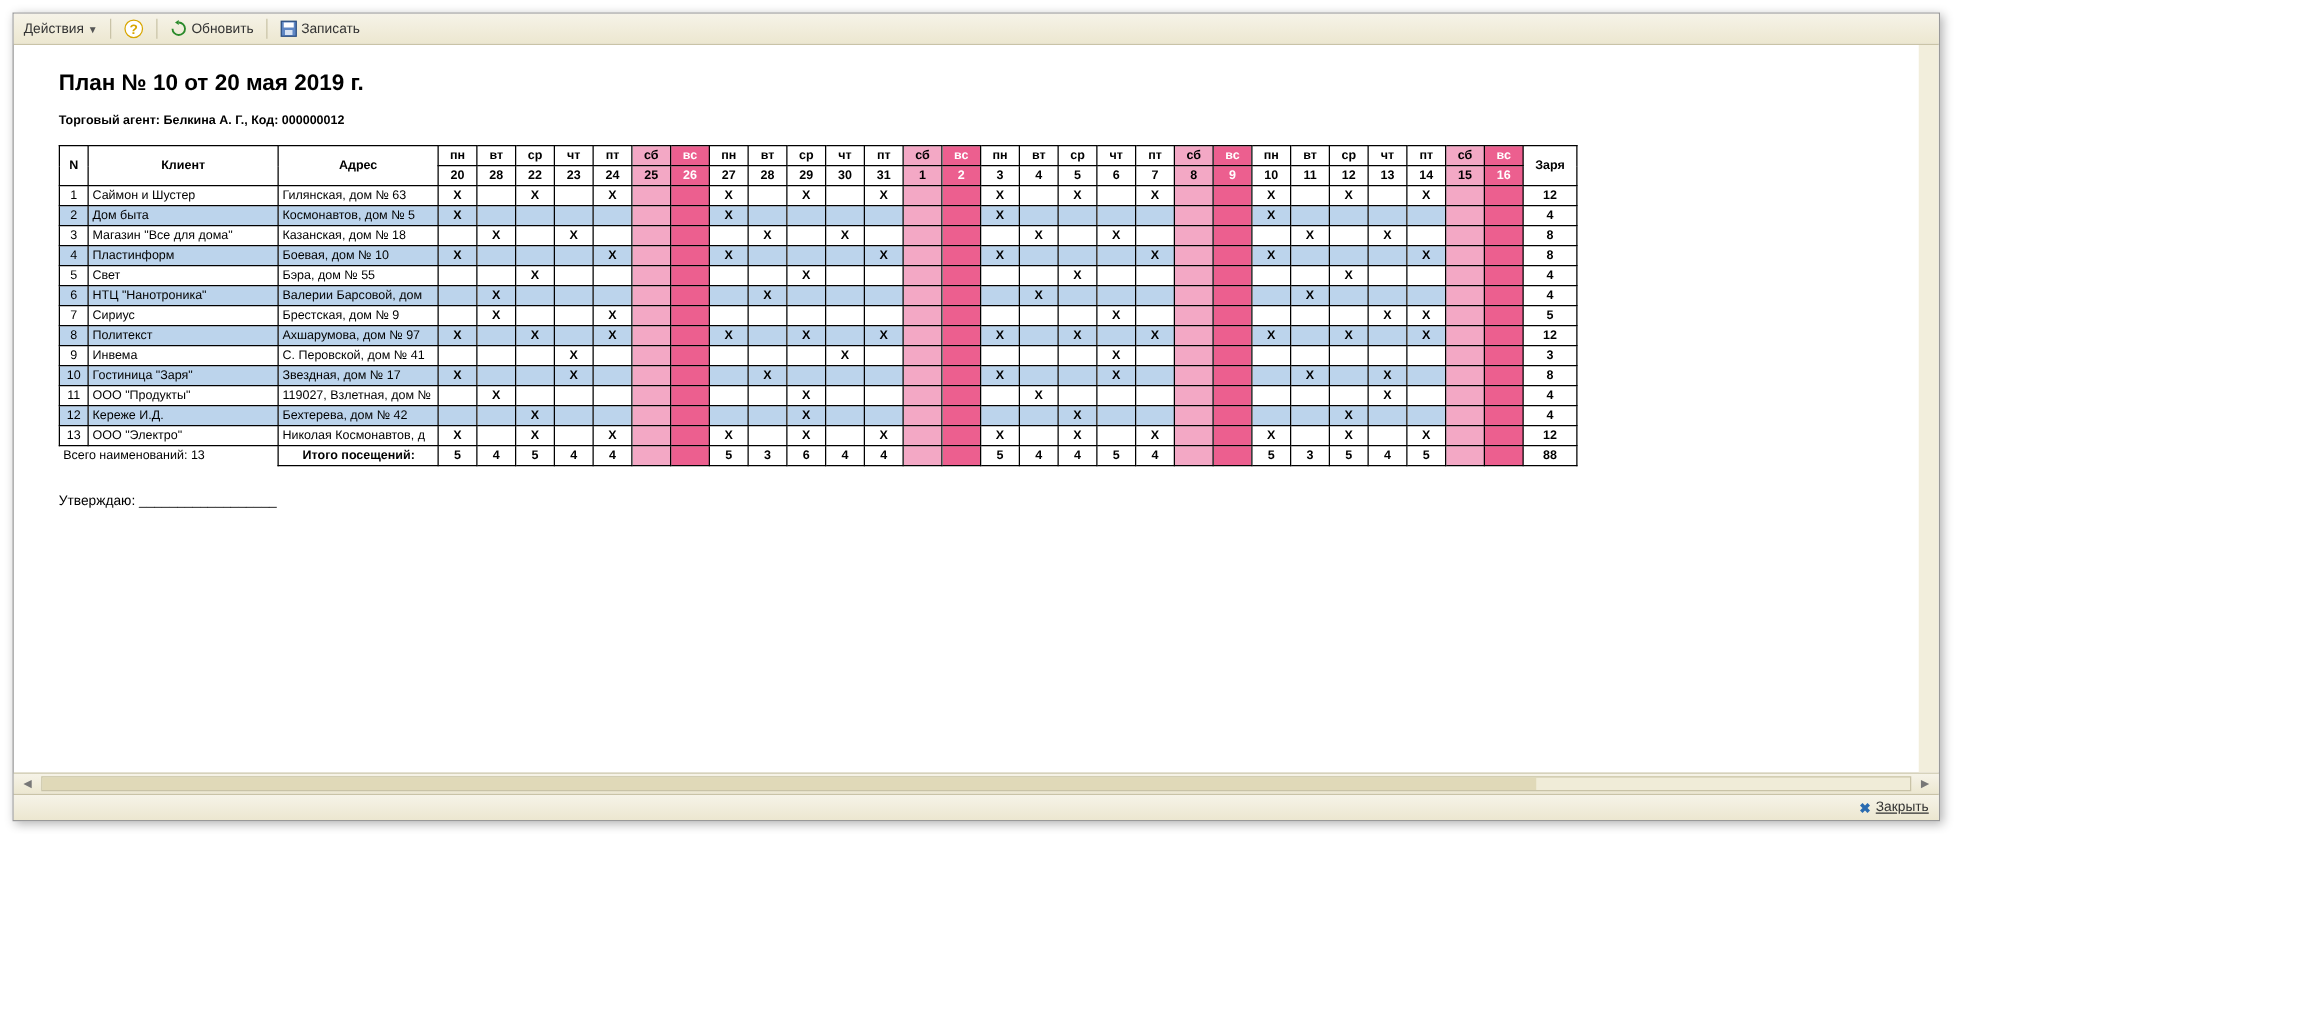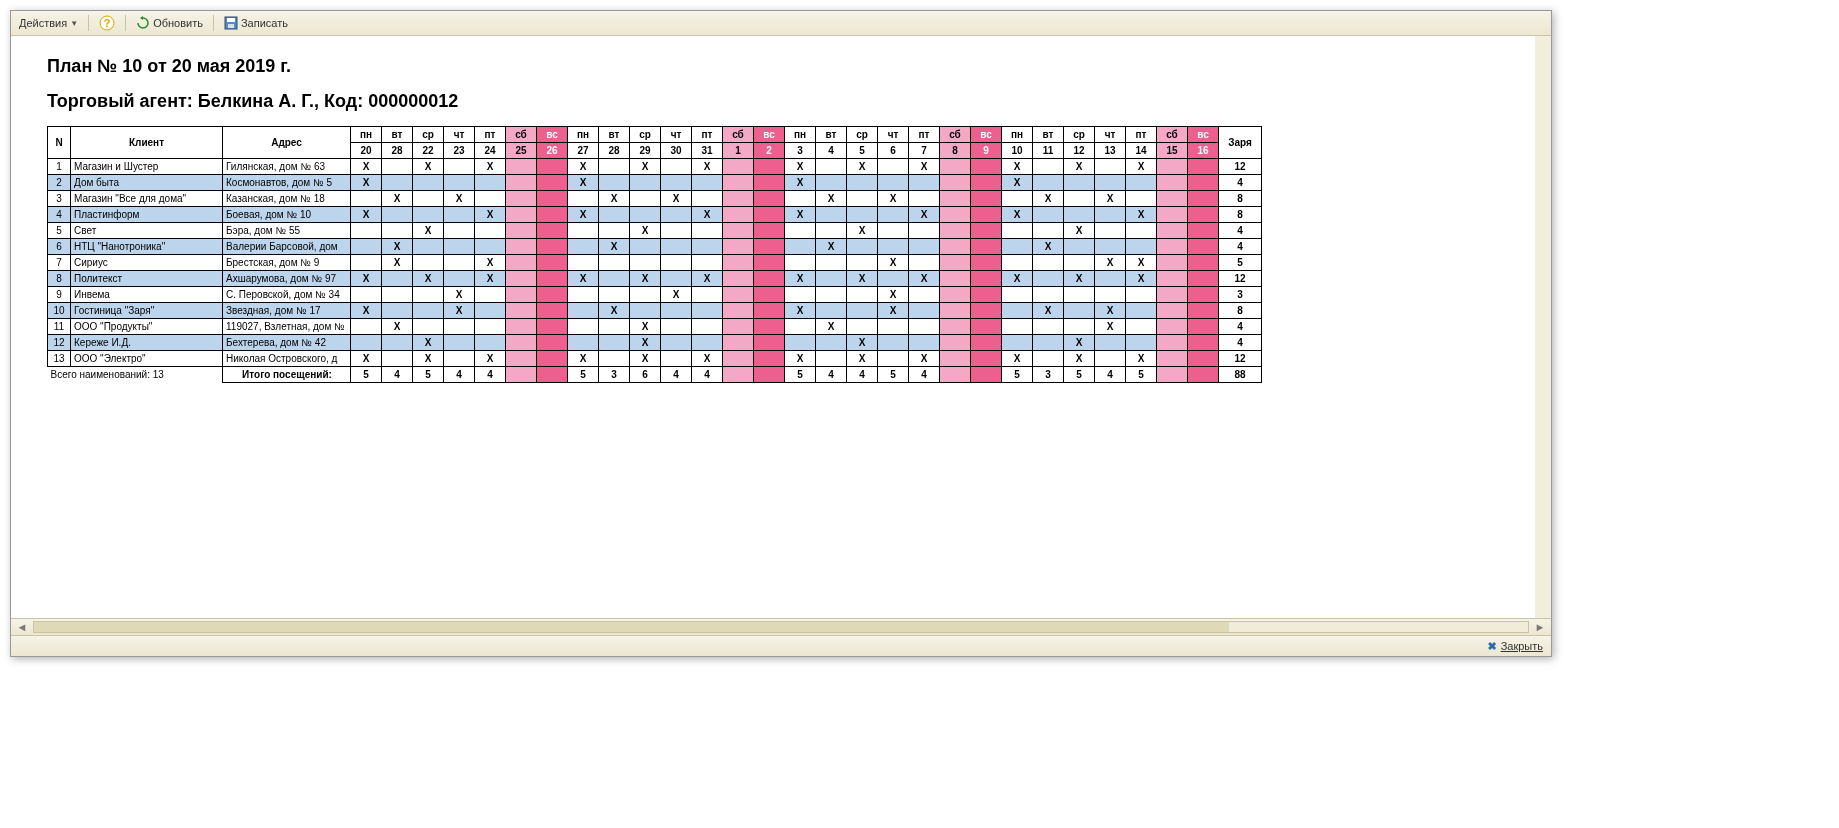--- a/index.html
+++ b/index.html
@@ -8,21 +8,21 @@
   .titlebar .app-icon{width:14px;height:14px;margin-right:4px;display:inline-block}
   .titlebar .spacer{flex:1}
   .titlebar .win-btn{width:18px;height:14px;margin-left:2px;display:flex;align-items:center;justify-content:center;cursor:pointer;color:#555}
   .toolbar{display:flex;align-items:center;height:24px;background:linear-gradient(#f6f3e8,#ece7d0);border-bottom:1px solid #c9c3a7;padding:0 4px;gap:6px}
   .tb-btn{display:flex;align-items:center;gap:3px;padding:2px 4px;cursor:pointer;color:#333}
   .tb-sep{width:1px;height:16px;background:#c9c3a7}
   .drop-arrow{font-size:8px;color:#555}
   .content-area{display:flex;flex-direction:column;height:620px}
   .doc-pane{flex:1;overflow:auto;padding:20px 36px;position:relative}
   .doc-title{font-size:18px;font-weight:bold;margin:0 0 14px 0}
-  .doc-sub{font-size:18px;font-weight:bold;margin:0 0 14px 0}
+  .doc-sub{font-size:10px;font-weight:bold;margin:0 0 14px 0}
   table.plan{border-collapse:collapse;font-size:10px}
   table.plan th,table.plan td{border:1px solid #000;text-align:center;padding:0 2px;height:15px;white-space:nowrap;overflow:hidden}
   table.plan td.lt{text-align:left;padding-left:3px}
   .w-n{width:18px}.w-cl{width:146px}.w-ad{width:122px}.w-dc{width:26px}.w-tot{width:38px}
   .wk-sat{background:#f3a8c5}.wk-sun{background:#ec5f8f;color:#fff}
   .row-alt{background:#bcd4ec}
   .approve{margin-top:22px;font-size:11px}
   .hscroll{height:16px;background:linear-gradient(#f6f3e8,#ece7d0);border-top:1px solid #c9c3a7;display:flex;align-items:center;padding:0 4px}
   .hscroll .track{flex:1;height:10px;background:#f0ecd8;border:1px solid #c9c3a7;position:relative;margin:0 4px}
   .hscroll .thumb{position:absolute;left:0;top:0;bottom:0;width:80%;background:#e0d9b8}
@@ -136,21 +136,21 @@
               <th class="w-dc">10</th>
               <th class="w-dc">11</th>
               <th class="w-dc">12</th>
               <th class="w-dc">13</th>
               <th class="w-dc">14</th>
               <th class="w-dc wk-sat">15</th>
               <th class="w-dc wk-sun">16</th>
             </tr>
             <tr>
               <td class="w-n">1</td>
-              <td class="w-cl lt">Магазин и Шустер</td>
+              <td class="w-cl lt">Саймон и Шустер</td>
               <td class="w-ad lt">Гилянская, дом № 63</td>
               <td class="w-dc" style="font-weight:bold">X</td>
               <td class="w-dc" style="font-weight:bold"></td>
               <td class="w-dc" style="font-weight:bold">X</td>
               <td class="w-dc" style="font-weight:bold"></td>
               <td class="w-dc" style="font-weight:bold">X</td>
               <td class="w-dc wk-sat" style="font-weight:bold"></td>
               <td class="w-dc wk-sun" style="font-weight:bold"></td>
               <td class="w-dc" style="font-weight:bold">X</td>
               <td class="w-dc" style="font-weight:bold"></td>
@@ -409,21 +409,21 @@
               <td class="w-dc row-alt" style="font-weight:bold">X</td>
               <td class="w-dc row-alt" style="font-weight:bold"></td>
               <td class="w-dc row-alt" style="font-weight:bold">X</td>
               <td class="w-dc wk-sat" style="font-weight:bold"></td>
               <td class="w-dc wk-sun" style="font-weight:bold"></td>
               <td class="w-tot" style="font-weight:bold">12</td>
             </tr>
             <tr>
               <td class="w-n">9</td>
               <td class="w-cl lt">Инвема</td>
-              <td class="w-ad lt">С. Перовской, дом № 34</td>
+              <td class="w-ad lt">С. Перовской, дом № 41</td>
               <td class="w-dc" style="font-weight:bold"></td>
               <td class="w-dc" style="font-weight:bold"></td>
               <td class="w-dc" style="font-weight:bold"></td>
               <td class="w-dc" style="font-weight:bold">X</td>
               <td class="w-dc" style="font-weight:bold"></td>
               <td class="w-dc wk-sat" style="font-weight:bold"></td>
               <td class="w-dc wk-sun" style="font-weight:bold"></td>
               <td class="w-dc" style="font-weight:bold"></td>
               <td class="w-dc" style="font-weight:bold"></td>
               <td class="w-dc" style="font-weight:bold"></td>
@@ -545,21 +545,21 @@
               <td class="w-dc row-alt" style="font-weight:bold">X</td>
               <td class="w-dc row-alt" style="font-weight:bold"></td>
               <td class="w-dc row-alt" style="font-weight:bold"></td>
               <td class="w-dc wk-sat" style="font-weight:bold"></td>
               <td class="w-dc wk-sun" style="font-weight:bold"></td>
               <td class="w-tot" style="font-weight:bold">4</td>
             </tr>
             <tr>
               <td class="w-n">13</td>
               <td class="w-cl lt">ООО "Электро"</td>
-              <td class="w-ad lt">Николая Островского, д</td>
+              <td class="w-ad lt">Николая Космонавтов, д</td>
               <td class="w-dc" style="font-weight:bold">X</td>
               <td class="w-dc" style="font-weight:bold"></td>
               <td class="w-dc" style="font-weight:bold">X</td>
               <td class="w-dc" style="font-weight:bold"></td>
               <td class="w-dc" style="font-weight:bold">X</td>
               <td class="w-dc wk-sat" style="font-weight:bold"></td>
               <td class="w-dc wk-sun" style="font-weight:bold"></td>
               <td class="w-dc" style="font-weight:bold">X</td>
               <td class="w-dc" style="font-weight:bold"></td>
               <td class="w-dc" style="font-weight:bold">X</td>
@@ -612,20 +612,21 @@
               <td class="w-dc" style="font-weight:bold">5</td>
               <td class="w-dc" style="font-weight:bold">4</td>
               <td class="w-dc" style="font-weight:bold">5</td>
               <td class="w-dc wk-sat" style="font-weight:bold"></td>
               <td class="w-dc wk-sun" style="font-weight:bold"></td>
               <td class="w-tot" style="font-weight:bold">88</td>
             </tr>
           </tbody>
         </table>
 
+      <div class="approve">Утверждаю: __________________</div>
     </div>
 
     <div class="hscroll">
       <span class="arrow">◄</span>
       <div class="track">
           <div class="thumb"></div>
         </div>
       <span class="arrow">►</span>
     </div>
 

